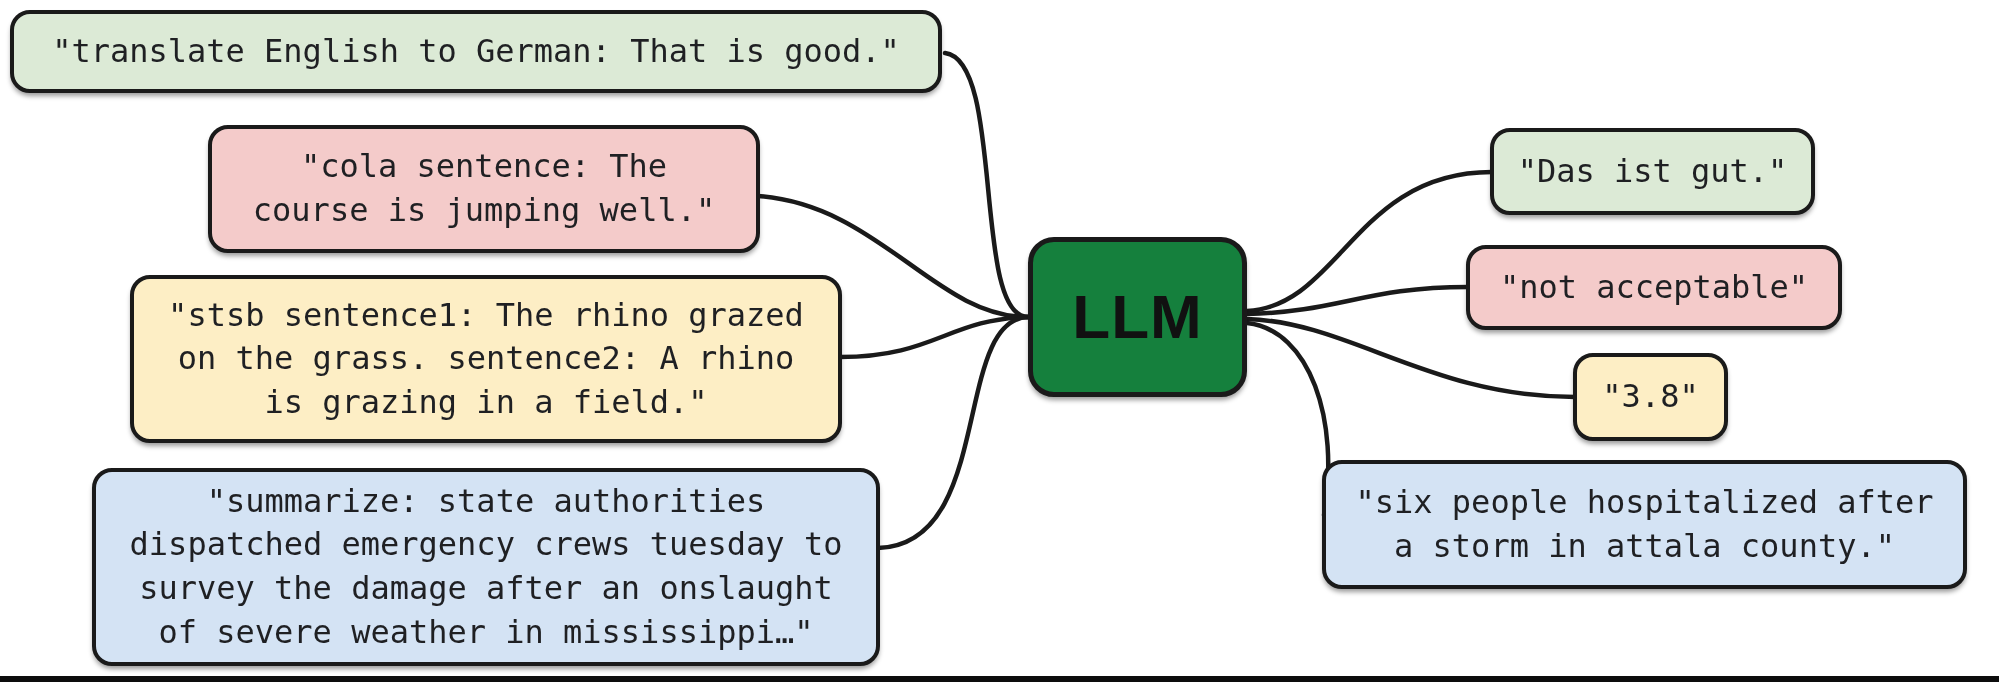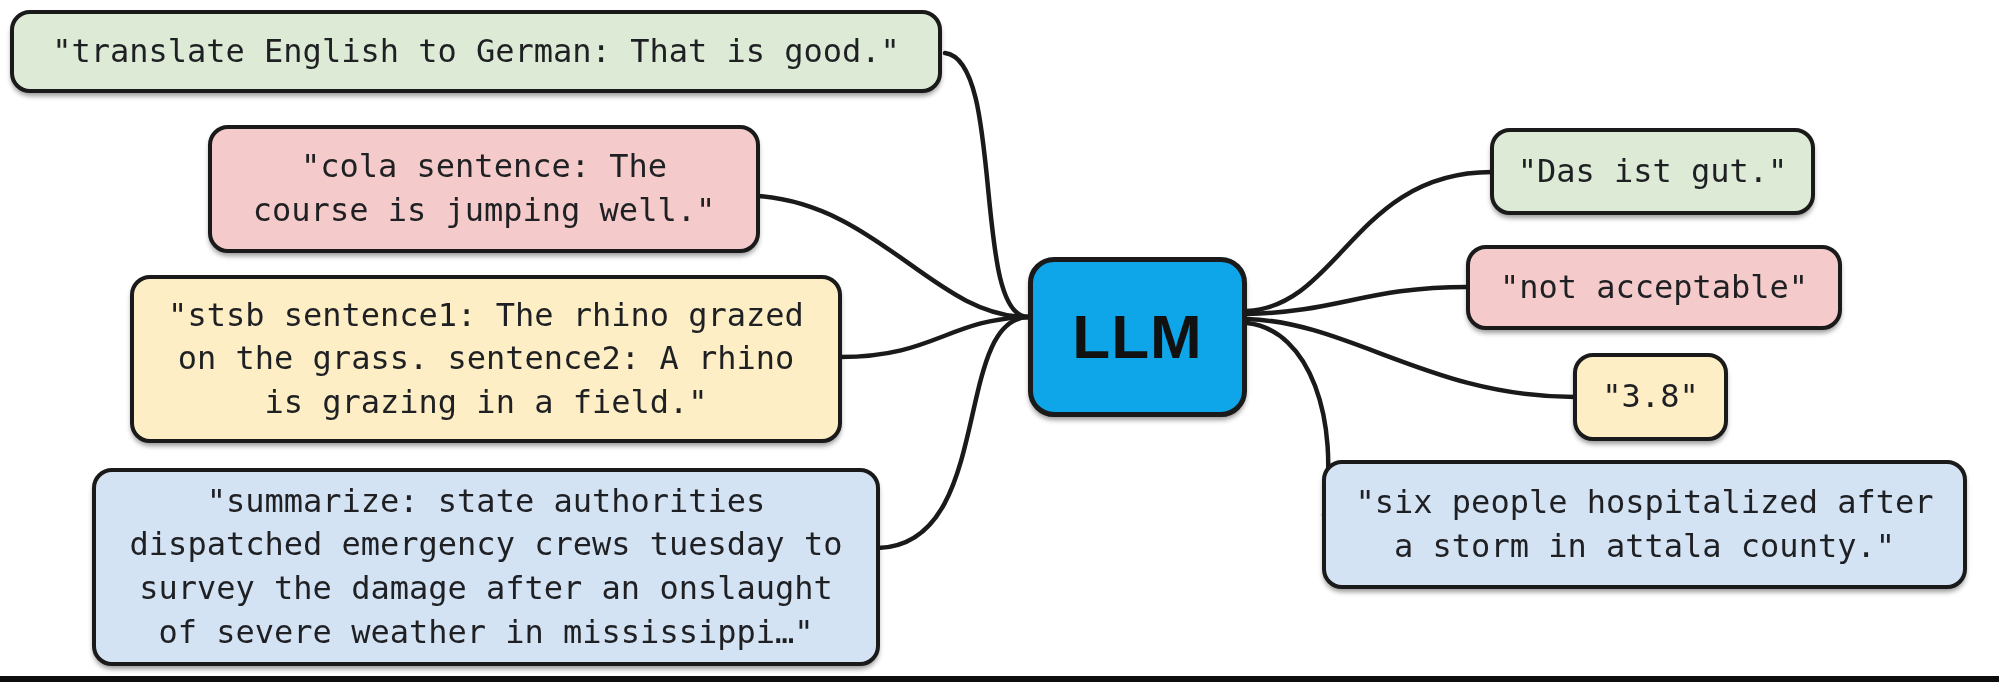--- a/index.html
+++ b/index.html
@@ -92,21 +92,21 @@
 on the grass. sentence2: A rhino
 is grazing in a field."</div>
   </div>
   <div class="box b-in-summarize" style="background-color: rgb(212, 227, 244);">
     <div class="txt">"summarize: state authorities
 dispatched emergency crews tuesday to
 survey the damage after an onslaught
 of severe weather in mississippi…"</div>
   </div>
 
-  <div class="box b-llm" style="background-color: #0ea5e9; margin-top: 20px;">
+  <div class="box b-llm" style="background-color: #15803d;">
     <div class="txt">LLM</div>
   </div>
 
   <div class="box b-out-translate" style="background-color: rgb(220, 234, 214);">
     <div class="txt">"Das ist gut."</div>
   </div>
   <div class="box b-out-cola" style="background-color: rgb(244, 203, 202);">
     <div class="txt">"not acceptable"</div>
   </div>
   <div class="box b-out-stsb" style="background-color: rgb(253, 238, 197);">

